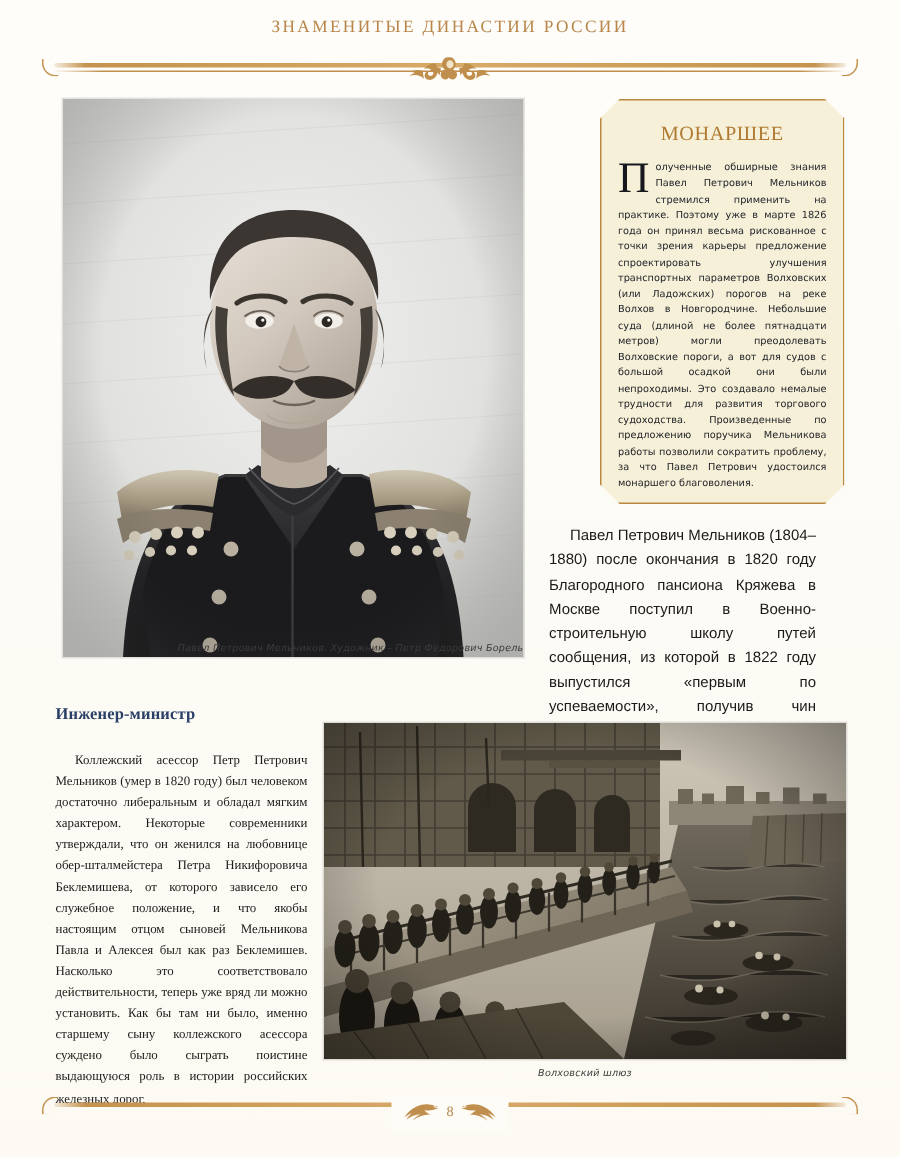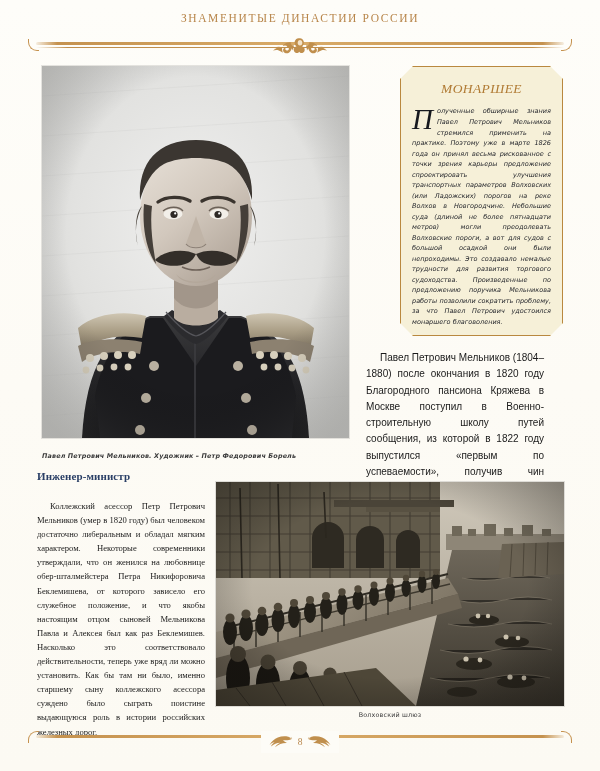--- a/index.html
+++ b/index.html
@@ -103,50 +103,48 @@
     width: 100%;
     height: 100%;
     background: #d9d9d7;
     position: relative;
     overflow: hidden;
     box-shadow: 0 0 0 1px rgba(0,0,0,0.10);
   }
   .portrait-caption {
     position: absolute;
     left: 42px;
-    top: 452px;
+    top: 428px;
     width: 307px;
-    text-align: left;
+    text-align: right;
     font-family: "DejaVu Sans", sans-serif;
     font-style: italic;
     font-size: 6.4px;
     color: #3b3b3b;
     letter-spacing: 0.15px;
     white-space: nowrap;
-    font-weight: bold;
   }
 
   
   .sidebar {
     position: absolute;
     left: 400px;
     top: 66px;
     width: 163px;
     height: 270px;
     background: #f6f0d8;
     border: 1.1px solid #b9883f;
     box-sizing: border-box;
     padding: 14px 11px 10px 11px;
     clip-path: polygon(
       0px 13px, 13px 0px,
       calc(100% - 13px) 0px, 100% 13px,
       100% calc(100% - 13px), calc(100% - 13px) 100%,
       13px 100%, 0px calc(100% - 13px)
     );
-    font-style: italic;
   }
   .sidebar-title {
     text-align: center;
     font-family: "Liberation Serif", serif;
     color: #b07a33;
     font-size: 13.5px;
     line-height: 1.22;
     letter-spacing: 0.4px;
     margin-bottom: 9px;
     font-weight: 400;
@@ -230,20 +228,21 @@
     background: #6d6354;
     box-shadow: 0 0 0 1px rgba(0,0,0,0.12);
   }
   .photo-caption {
     position: absolute;
     left: 216px;
     top: 711px;
     width: 348px;
     text-align: center;
     font-family: "DejaVu Sans", sans-serif;
+    font-style: italic;
     font-size: 6.4px;
     color: #3b3b3b;
     letter-spacing: 0.15px;
   }
 
   
   .footer-rule {
     position: absolute;
     bottom: 27px;
     left: 28px;

